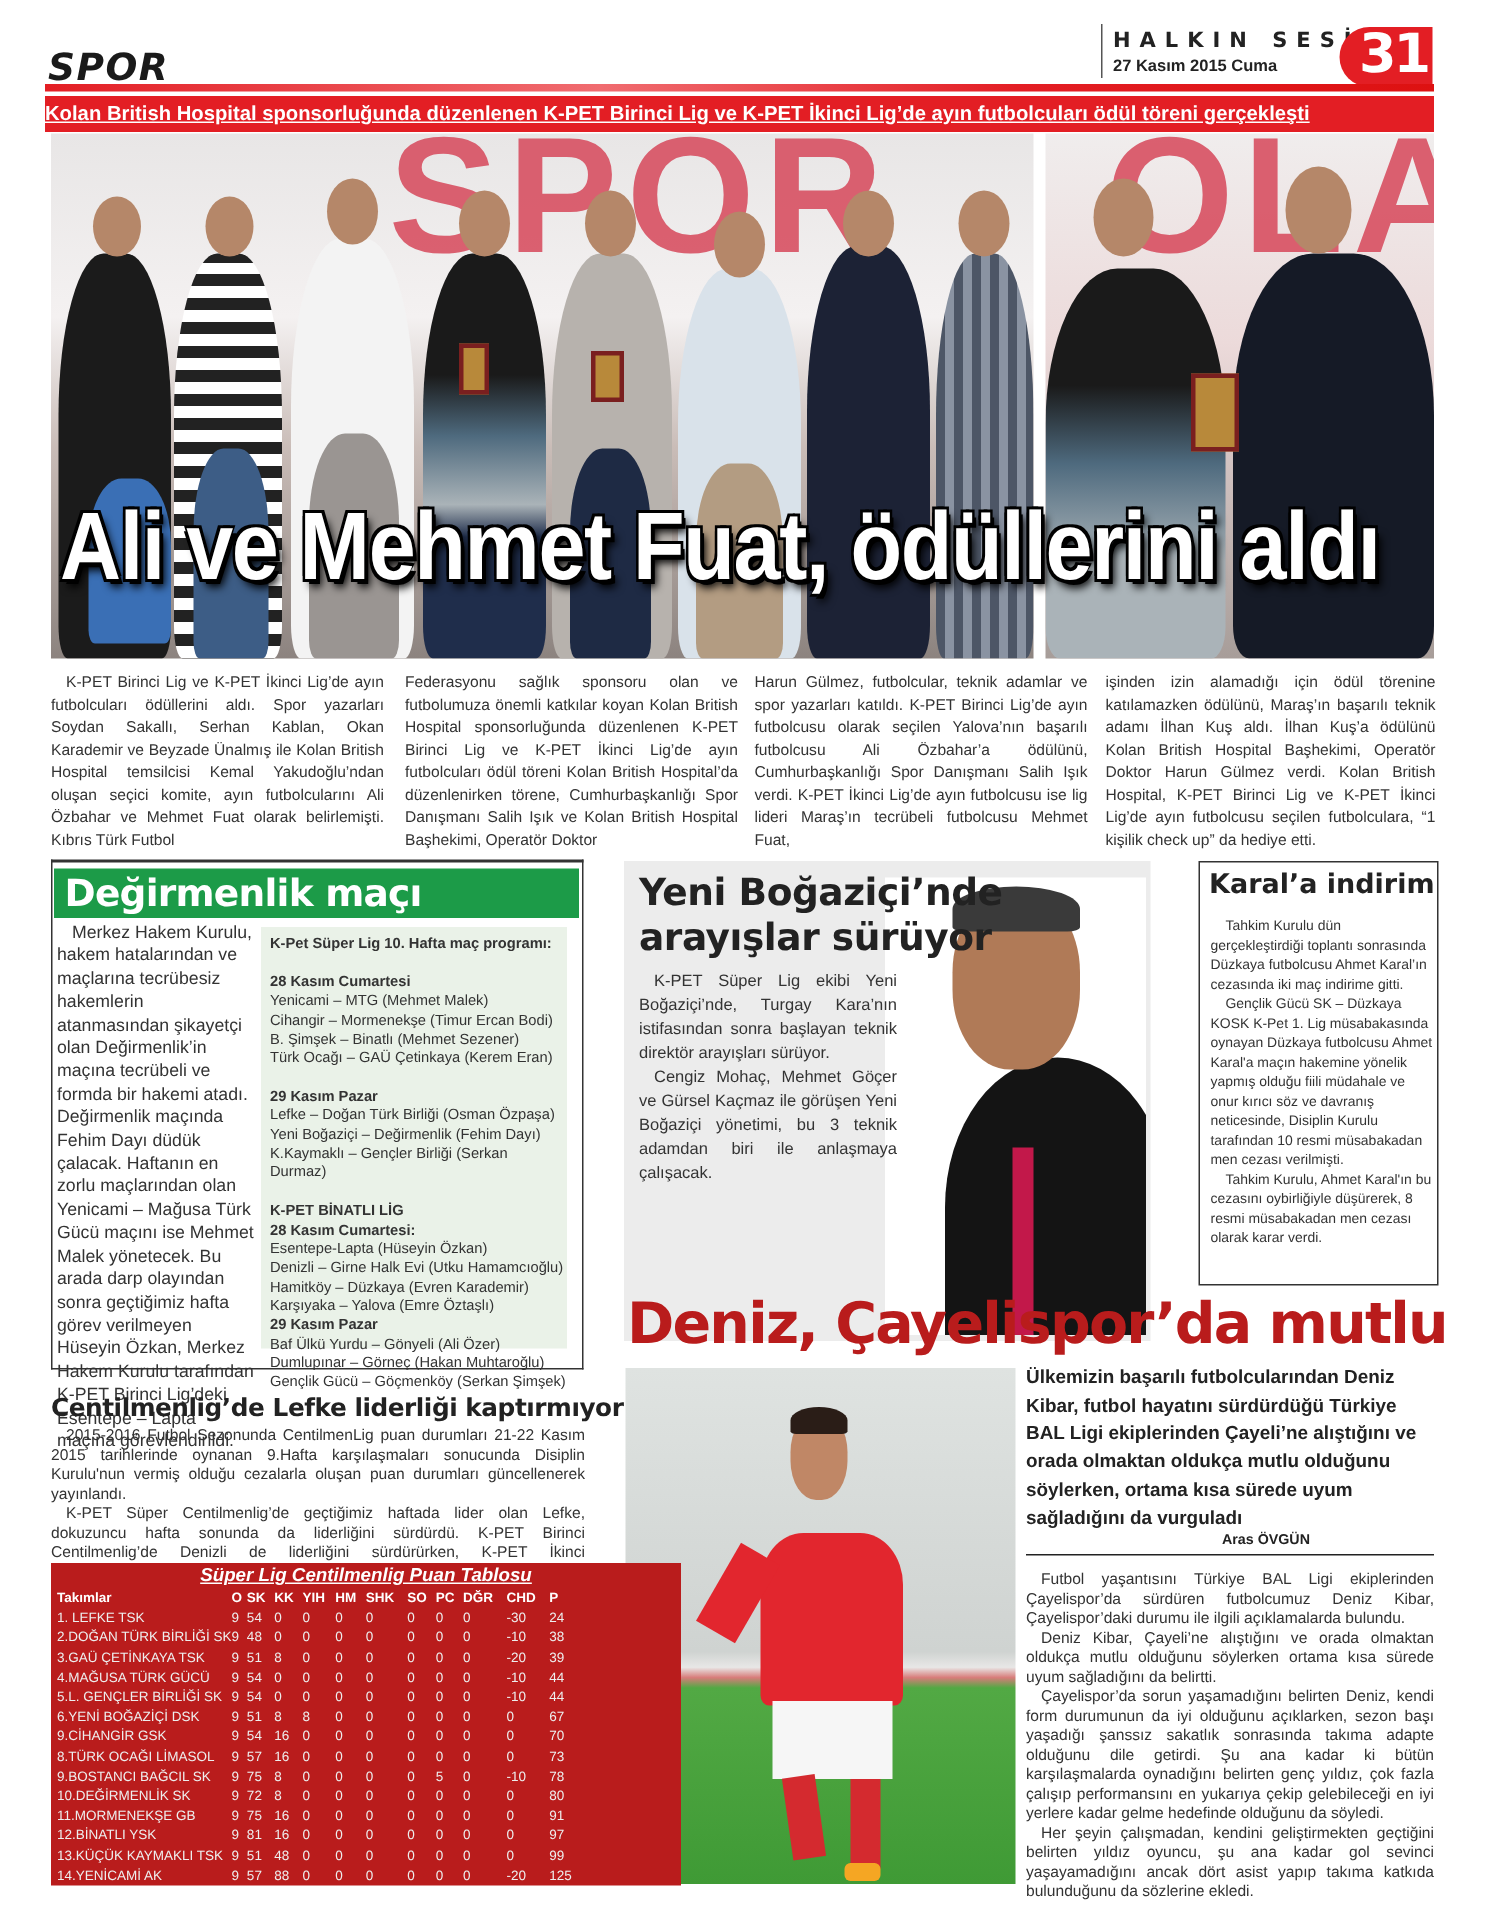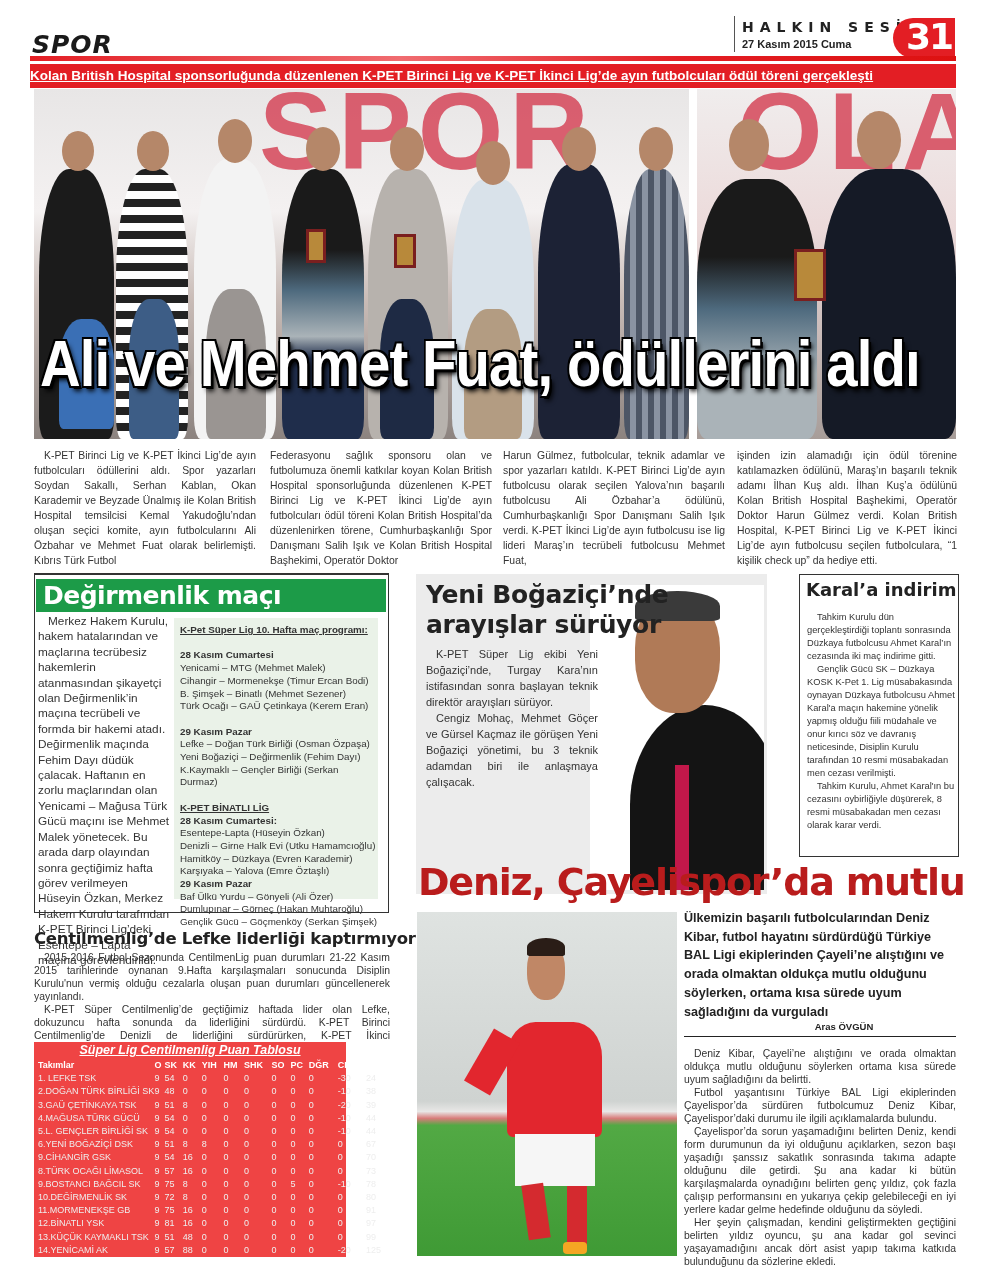--- a/index.html
+++ b/index.html
@@ -30,21 +30,21 @@
 
 .col{font:10.4px/15px "Liberation Sans",sans-serif;color:#333;text-align:justify;position:absolute}
 .col p{text-indent:10px}
 
 #box1{left:34px;top:573px;width:355px;height:340px;border:1.5px solid #333;border-top:none}
 #box1-top{left:34px;top:573px;width:355px;height:2px;background:#333}
 #box1-title{left:36px;top:579px;width:350px;height:33px;background:#1c9b48;color:#fff;font:bold 25px "DejaVu Sans",sans-serif;padding-left:7px;line-height:33px;letter-spacing:-.5px}
 #box1-text{left:38px;top:614px;width:134px;font:11.8px/15.4px "Liberation Sans",sans-serif;color:#333}
 #box1-text p{text-indent:10px}
 #schedule{left:174px;top:618px;width:204px;height:281px;background:#eaf2e8;padding:6px 0 0 6px;font:9.8px/12.7px "Liberation Sans",sans-serif;color:#333}
-#schedule .h{font-weight:bold;text-decoration:underline}
+#schedule .h{font-weight:bold;}
 #schedule .d{font-weight:bold}
 #schedule .gap{height:12.7px}
 
 #box2{left:416px;top:574px;width:351px;height:320px;background:#ececec}
 #box2-title{left:426px;top:580px;font:bold 25px/30px "DejaVu Sans",sans-serif;color:#222;letter-spacing:-.3px}
 #box2-text{left:426px;top:646px;width:172px;font:11px/16px "Liberation Sans",sans-serif;color:#333;text-align:justify}
 #box2-text p{text-indent:10px}
 #box2-photo{left:590px;top:585px;width:174px;height:305px;overflow:hidden;background:#fff}
 
 #box3{left:799px;top:574px;width:160px;height:283px;border:1.5px solid #333;background:#fff}
@@ -56,21 +56,21 @@
 #deniz-photo{left:417px;top:912px;width:260px;height:344px;overflow:hidden;background:linear-gradient(180deg,#dfe3e1 0%,#cfd3d1 55%,#e8e7e6 58%,#d87c7a 60%,#52a944 62%,#3f9a35 100%)}
 #deniz-lead{left:684px;top:909px;width:272px;font:bold 12.6px/18.7px "Liberation Sans",sans-serif;color:#222}
 #deniz-byline{left:708px;top:1021px;width:272px;text-align:center;font:bold 9.5px "Liberation Sans",sans-serif;color:#222}
 #deniz-rule{left:684px;top:1036px;width:272px;height:1px;background:#222}
 #deniz-body{left:684px;top:1047px;width:272px;font:10.4px/13px "Liberation Sans",sans-serif;color:#333;text-align:justify}
 #deniz-body p{text-indent:10px}
 
 #cent-title{left:34px;top:929px;font:bold 16.5px "DejaVu Sans",sans-serif;color:#222;letter-spacing:-.3px;white-space:nowrap}
 #cent-text{left:34px;top:951px;width:356px;font:10.4px/13px "Liberation Sans",sans-serif;color:#333;text-align:justify}
 #cent-text p{text-indent:10px}
-#table-wrap{left:34px;top:1042px;width:312px;height:215px;background:#ef4444;color:#eee}
+#table-wrap{left:34px;top:1042px;width:420px;height:215px;background:#b91c1c;color:#eee}
 #table-title{position:absolute;left:0;top:1px;width:100%;text-align:center;font:italic bold 12.5px "Liberation Sans",sans-serif;text-decoration:underline;color:#fff}
 #standings{position:absolute;left:4px;top:17px;width:350px;border-collapse:collapse;font:9px/13.2px "Liberation Sans",sans-serif;color:#eee}
 #standings th{text-align:left;font-weight:bold;color:#fff;padding:0}
 #standings td{padding:0;white-space:nowrap}
 #standings td:first-child,#standings th:first-child{width:116px}
 </style>
 </head>
 <body>
 
 <div id="spor" class="abs">SPOR</div>
@@ -195,22 +195,22 @@
   <div style="position:absolute;left:110px;top:26px;width:38px;height:18px;background:#2a1d17;border-radius:50% 50% 10% 10%"></div>
   <div style="position:absolute;left:98px;top:222px;width:80px;height:52px;background:#f6f6f6"></div>
   <div style="position:absolute;left:108px;top:272px;width:22px;height:55px;background:#d42a2f;transform:rotate(-8deg)"></div>
   <div style="position:absolute;left:150px;top:274px;width:20px;height:60px;background:#d42a2f"></div>
   <div style="position:absolute;left:146px;top:330px;width:24px;height:12px;background:#f5a623;border-radius:4px"></div>
 </div>
 <div id="deniz-lead" class="abs">Ülkemizin başarılı futbolcularından Deniz Kibar, futbol hayatını sürdürdüğü Türkiye BAL Ligi ekiplerinden Çayeli’ne alıştığını ve orada olmaktan oldukça mutlu olduğunu söylerken, ortama kısa sürede uyum sağladığını da vurguladı</div>
 <div id="deniz-byline" class="abs">Aras ÖVGÜN</div>
 <div id="deniz-rule" class="abs"></div>
 <div id="deniz-body" class="abs">
+  <p>Futbol yaşantısını Türkiye BAL Ligi ekiplerinden Çayelispor’da sürdüren futbolcumuz Deniz Kibar, Çayelispor’daki durumu ile ilgili açıklamalarda bulundu.</p>
   <p>Deniz Kibar, Çayeli’ne alıştığını ve orada olmaktan oldukça mutlu olduğunu söylerken ortama kısa sürede uyum sağladığını da belirtti.</p>
-  <p>Futbol yaşantısını Türkiye BAL Ligi ekiplerinden Çayelispor’da sürdüren futbolcumuz Deniz Kibar, Çayelispor’daki durumu ile ilgili açıklamalarda bulundu.</p>
   <p>Çayelispor’da sorun yaşamadığını belirten Deniz, kendi form durumunun da iyi olduğunu açıklarken, sezon başı yaşadığı şanssız sakatlık sonrasında takıma adapte olduğunu dile getirdi. Şu ana kadar ki bütün karşılaşmalarda oynadığını belirten genç yıldız, çok fazla çalışıp performansını en yukarıya çekip gelebileceği en iyi yerlere kadar gelme hedefinde olduğunu da söyledi.</p>
   <p>Her şeyin çalışmadan, kendini geliştirmekten geçtiğini belirten yıldız oyuncu, şu ana kadar gol sevinci yaşayamadığını ancak dört asist yapıp takıma katkıda bulunduğunu da sözlerine ekledi.</p>
 </div>
 
 <div id="cent-title" class="abs">Centilmenlig’de Lefke liderliği kaptırmıyor</div>
 <div id="cent-text" class="abs">
   <p>2015-2016 Futbol Sezonunda CentilmenLig puan durumları 21-22 Kasım 2015 tarihlerinde oynanan 9.Hafta karşılaşmaları sonucunda Disiplin Kurulu'nun vermiş olduğu cezalarla oluşan puan durumları güncellenerek yayınlandı.</p>
   <p>K-PET Süper Centilmenlig’de geçtiğimiz haftada lider olan Lefke, dokuzuncu hafta sonunda da liderliğini sürdürdü. K-PET Birinci Centilmenlig’de Denizli de liderliğini sürdürürken, K-PET İkinci Centilmenlig’de, lig lideri Maraş lider bulunuyor.</p>
 </div>
 <div id="table-wrap" class="abs">

